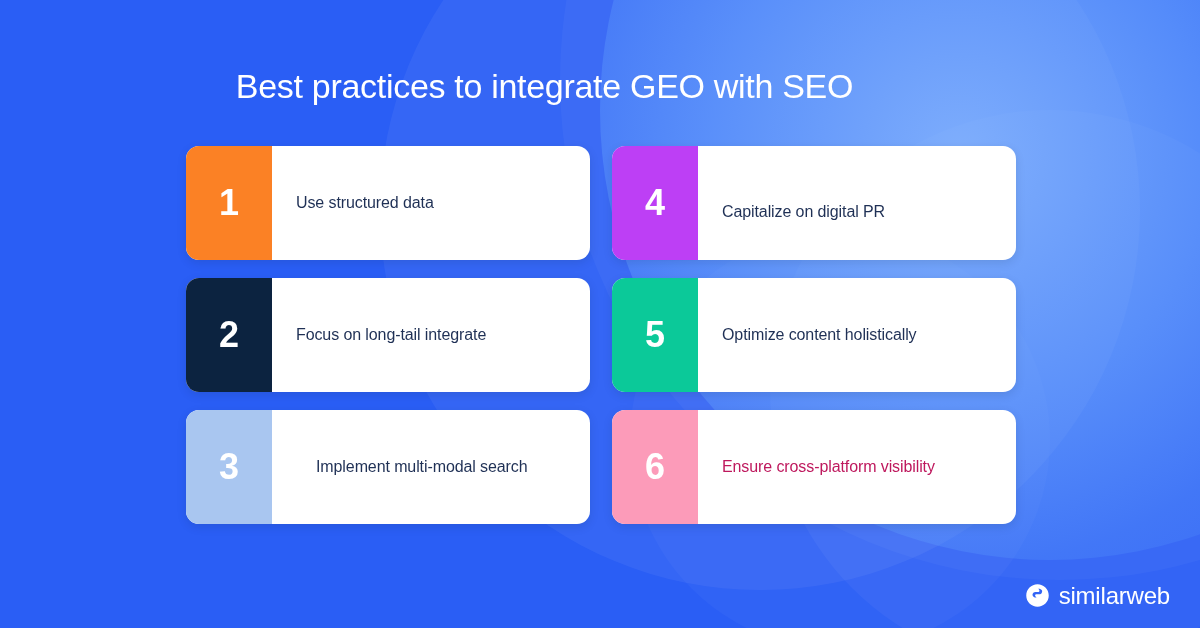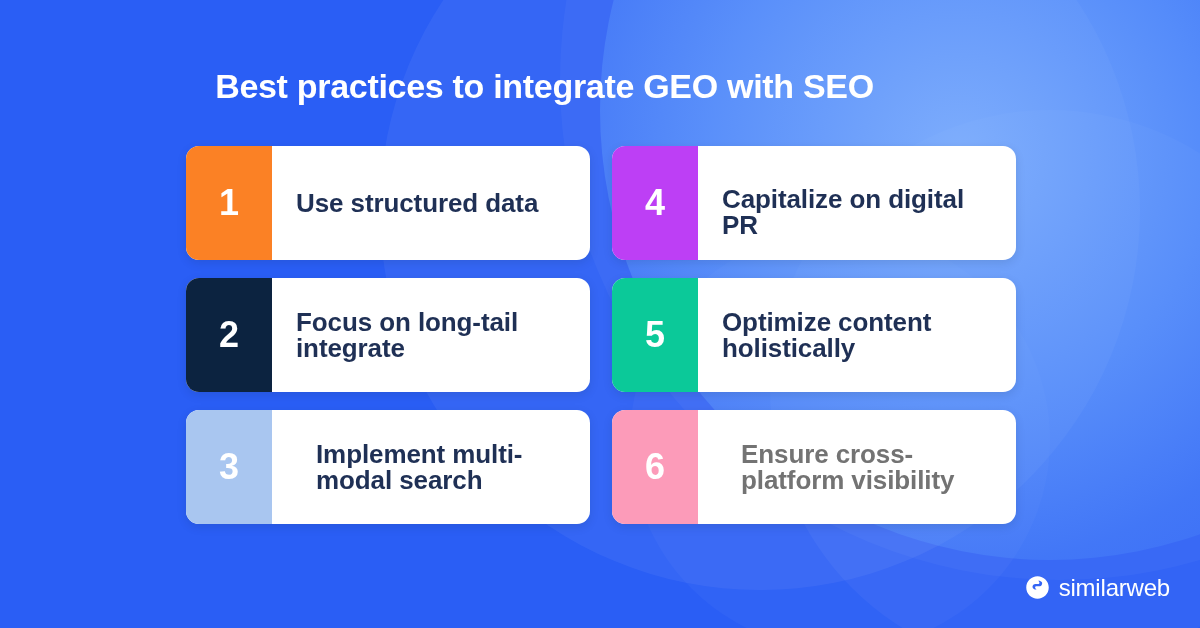--- a/index.html
+++ b/index.html
@@ -69,21 +69,21 @@
 
   
   .title {
     position: absolute;
     top: 62px;
     left: 0;
     width: 1089px;
     text-align: center;
     color: #ffffff;
     font-size: 34px;
-    font-weight: bold;
+    font-weight: normal;
     letter-spacing: -0.3px;
     line-height: 48px;
   }
 
   
   .grid {
     position: absolute;
     top: 146px;
     left: 186px;
     width: 830px;
@@ -117,31 +117,31 @@
 
   .card-body {
     flex: 1 1 auto;
     display: flex;
     align-items: center;
     padding: 0 18px 0 24px;
   }
 
   .card-label {
     color: #1f3055;
-    font-size: 26px;
-    font-weight: bold;
+    font-size: 16px;
+    font-weight: normal;
     line-height: 26px;
     letter-spacing: -0.1px;
   }
 
   
   .logo {
     position: absolute;
     right: 30px;
-    bottom: 28px;
+    bottom: 20px;
     display: flex;
     align-items: center;
     gap: 9px;
   }
   .logo-mark {
     width: 25px;
     height: 25px;
     display: block;
   }
   .logo-text {
@@ -212,21 +212,21 @@
       <div class="card-body">
         <span class="card-label" style="color: rgb(31, 48, 85); margin-left: 20px;">Implement multi-modal search</span>
       </div>
     </div>
 
     <div class="card" style="background: rgb(255, 255, 255);">
       <div class="card-accent" style="background: rgb(252, 155, 185); color: rgb(255, 255, 255);">
         <span>6</span>
       </div>
       <div class="card-body">
-        <span class="card-label" style="color: #737373; margin-left: 19px;">Ensure cross-platform visibility</span>
+        <span class="card-label" style="color: #be185d;">Ensure cross-platform visibility</span>
       </div>
     </div>
 
   </div>
 
   <div class="logo">
     <svg class="logo-mark" viewBox="0 0 32 32">
       <path fill="#ffffff" d="M16 1.6C8.05 1.6 1.6 8.05 1.6 16S8.05 30.4 16 30.4 30.4 23.95 30.4 16 23.95 1.6 16 1.6zm5.85 8.1c.32 1.6-.12 3.05-1.17 3.9-1.25 1.0-2.85.85-4.35.72-1.28-.1-2.3-.12-2.92.42-.55.48-.6 1.3-.35 1.95.3.8 1.0 1.4 1.72 1.85-1.9.22-3.6-.35-4.5-1.6-.95-1.32-.8-3.02.15-4.12 1.1-1.28 2.82-1.35 4.45-1.25 1.35.08 2.5.2 3.15-.38.55-.48.6-1.3.35-1.95-.3-.8-1.0-1.4-1.72-1.85 2.1-.25 4.0.45 5.19 2.31z"></path>
       <path fill="#ffffff" d="M10.9 9.0c1.25-1.0 2.85-.85 4.35-.72-1.1.1-2.0.45-2.6 1.05-.95.95-1.05 2.4-.5 3.6-1.0-.5-1.7-1.3-1.95-2.25-.18-.7-.05-1.35.7-1.68z" opacity="0"></path>
     </svg>

